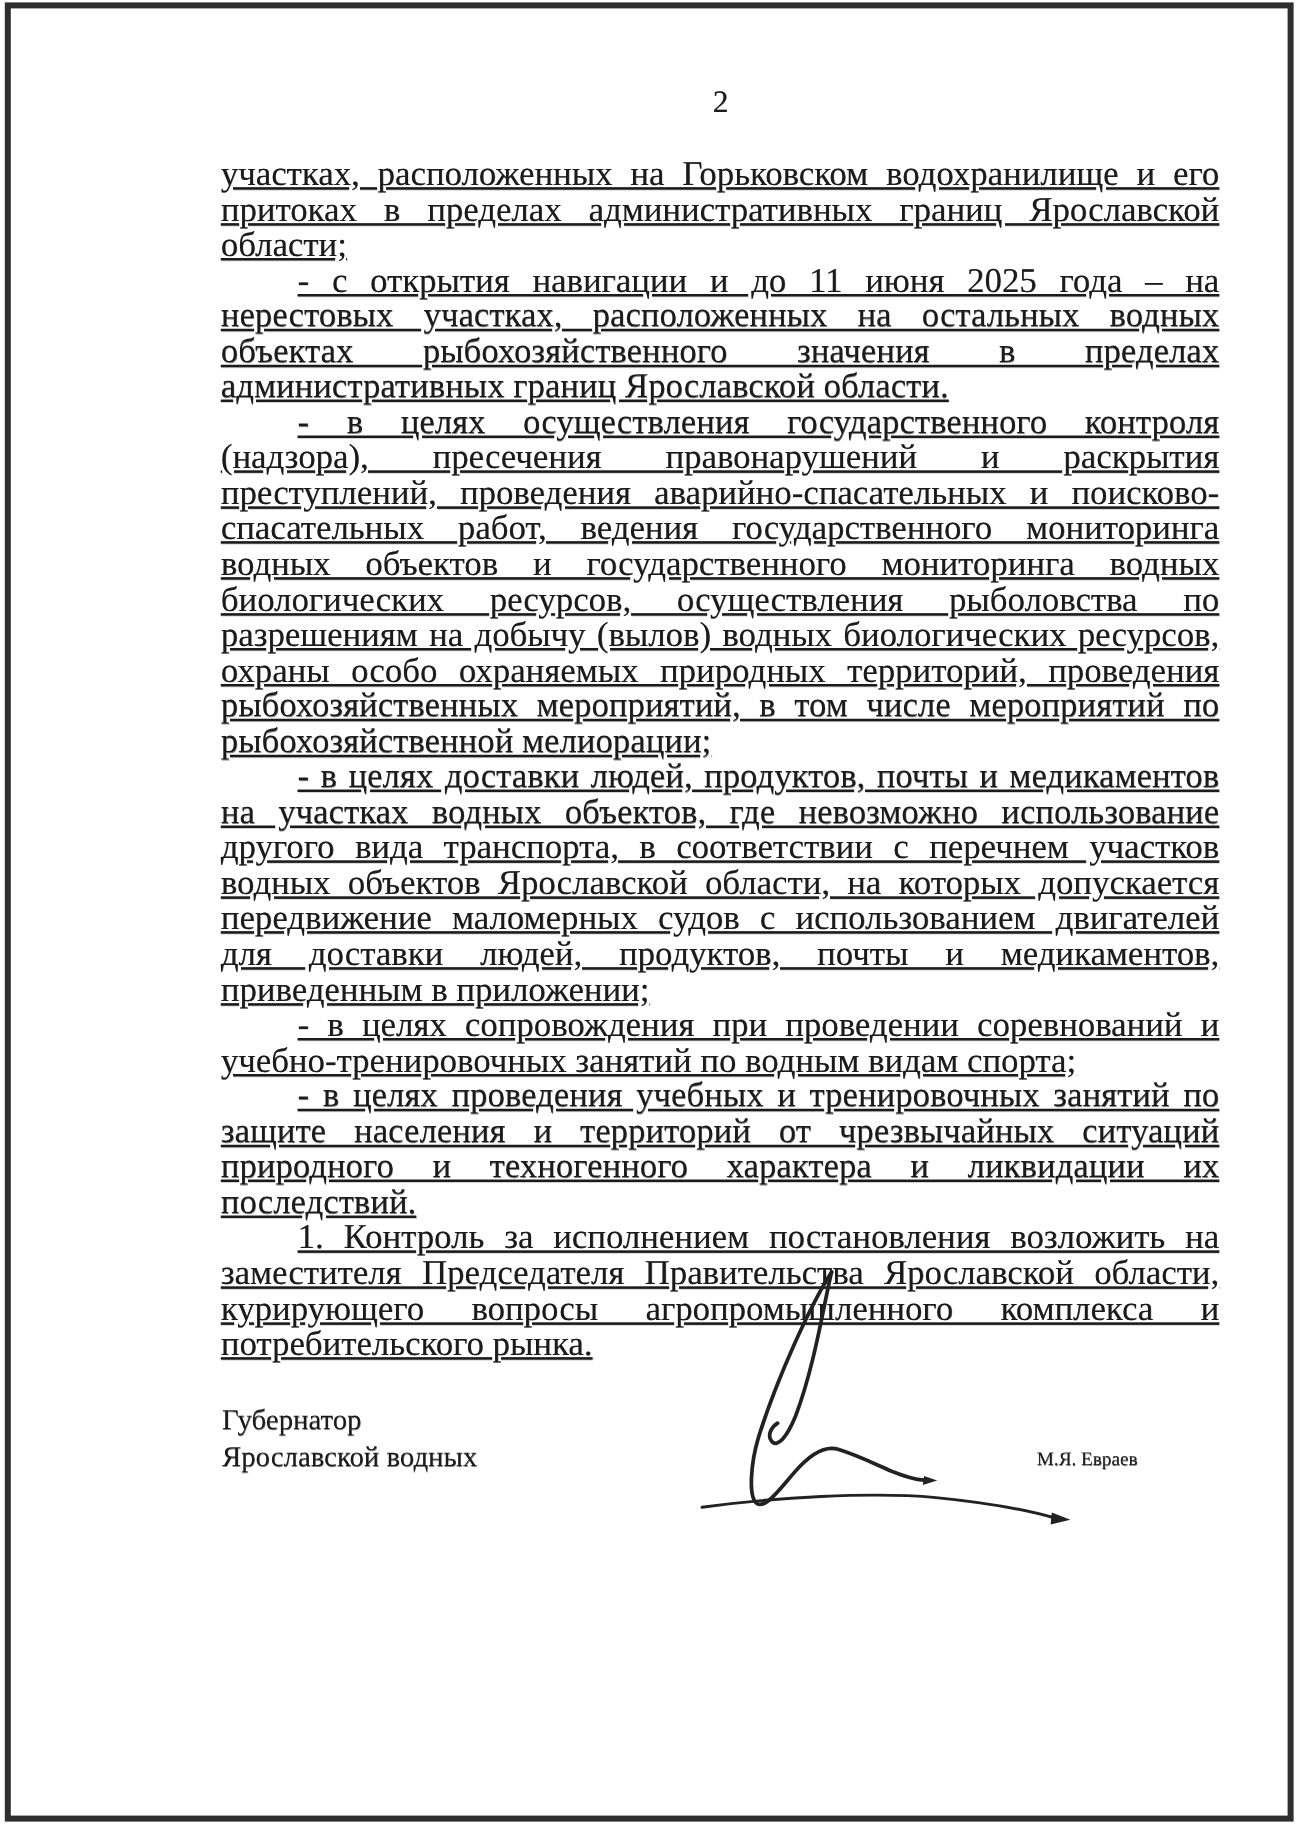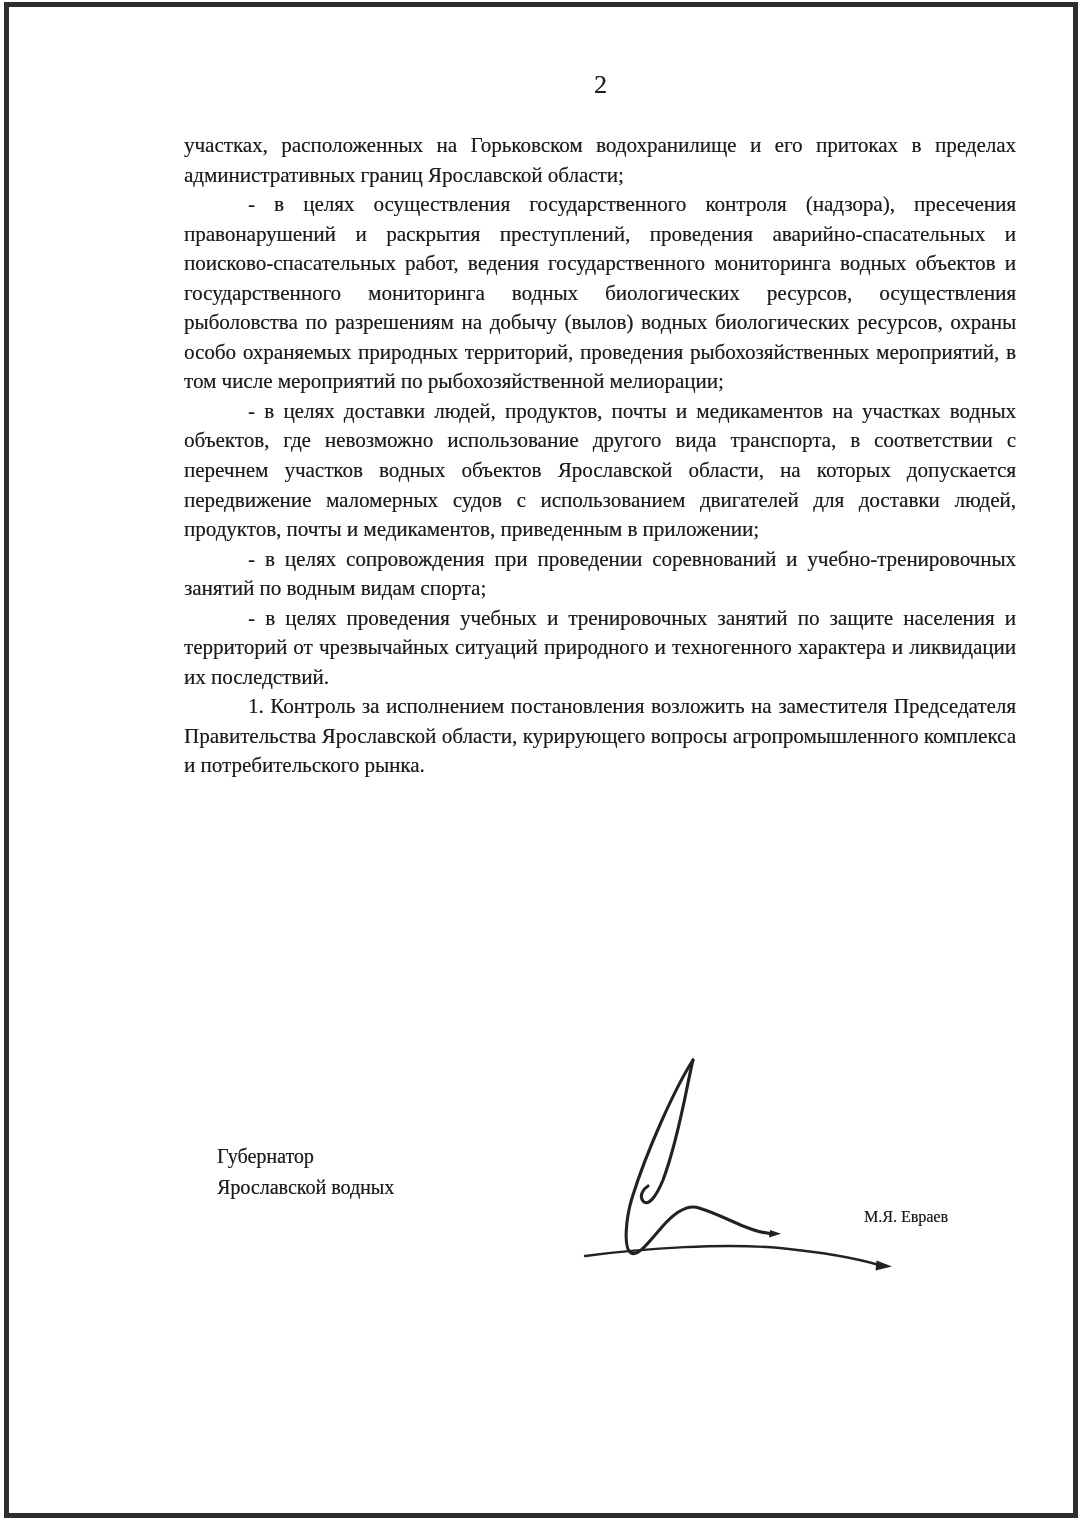--- a/index.html
+++ b/index.html
@@ -34,40 +34,40 @@
     text-align: center;
     font-size: 26px;
     line-height: 30px;
     text-shadow: 0.3px 0.3px 0.4px rgba(25,25,25,0.55);
   }
   .body-text {
     position: absolute;
     left: 184px;
     top: 131px;
     width: 832px;
-    font-size: 21px;
+    font-size: 29px;
     line-height: 29.55px;
     text-align: justify;
     text-shadow: 0.3px 0.3px 0.45px rgba(25,25,25,0.55);
+    text-decoration: underline;
   }
   .para {
     margin: 0;
     padding: 0;
   }
   .para.indent {
     text-indent: 64px;
   }
   .sig-left {
     position: absolute;
     left: 185px;
-    top: 1141px;
-    font-size: 20px;
+    top: 1169px;
+    font-size: 24px;
     line-height: 30.5px;
     text-shadow: 0.3px 0.3px 0.45px rgba(25,25,25,0.55);
-    margin-left: 32px;
   }
   .sig-name {
     position: absolute;
     left: 864px;
     top: 1202px;
     font-size: 16px;
     line-height: 30px;
     text-shadow: 0.3px 0.3px 0.45px rgba(25,25,25,0.55);
   }
   .autograph {
@@ -91,20 +91,21 @@
 <body>
 
 <div class="page">
 
   <div class="frame"></div>
 
   <div class="page-number">2</div>
 
   <div class="body-text">
     <p class="para">участках, расположенных на Горьковском водохранилище и его притоках в пределах административных границ Ярославской области;</p>
+    <p class="para indent">- с открытия навигации и до 11 июня 2025 года – на нерестовых участках, расположенных на остальных водных объектах рыбохозяйственного значения в пределах административных границ Ярославской области.</p>
     <p class="para indent">- в целях осуществления государственного контроля (надзора), пресечения правонарушений и раскрытия преступлений, проведения аварийно-спасательных и поисково-спасательных работ, ведения государственного мониторинга водных объектов и государственного мониторинга водных биологических ресурсов, осуществления рыболовства по разрешениям на добычу (вылов) водных биологических ресурсов, охраны особо охраняемых природных территорий, проведения рыбохозяйственных мероприятий, в том числе мероприятий по рыбохозяйственной мелиорации;</p>
     <p class="para indent">- в целях доставки людей, продуктов, почты и медикаментов на участках водных объектов, где невозможно использование другого вида транспорта, в соответствии с перечнем участков водных объектов Ярославской области, на которых допускается передвижение маломерных судов с использованием двигателей для доставки людей, продуктов, почты и медикаментов, приведенным в приложении;</p>
     <p class="para indent">- в целях сопровождения при проведении соревнований и учебно-тренировочных занятий по водным видам спорта;</p>
     <p class="para indent">- в целях проведения учебных и тренировочных занятий по защите населения и территорий от чрезвычайных ситуаций природного и техногенного характера и ликвидации их последствий.</p>
     <p class="para indent">1. Контроль за исполнением постановления возложить на заместителя Председателя Правительства Ярославской области, курирующего вопросы агропромышленного комплекса и потребительского рынка.</p>
   </div>
 
   <div class="sig-left">
     <div>Губернатор</div>
     <div>Ярославской водных</div>

